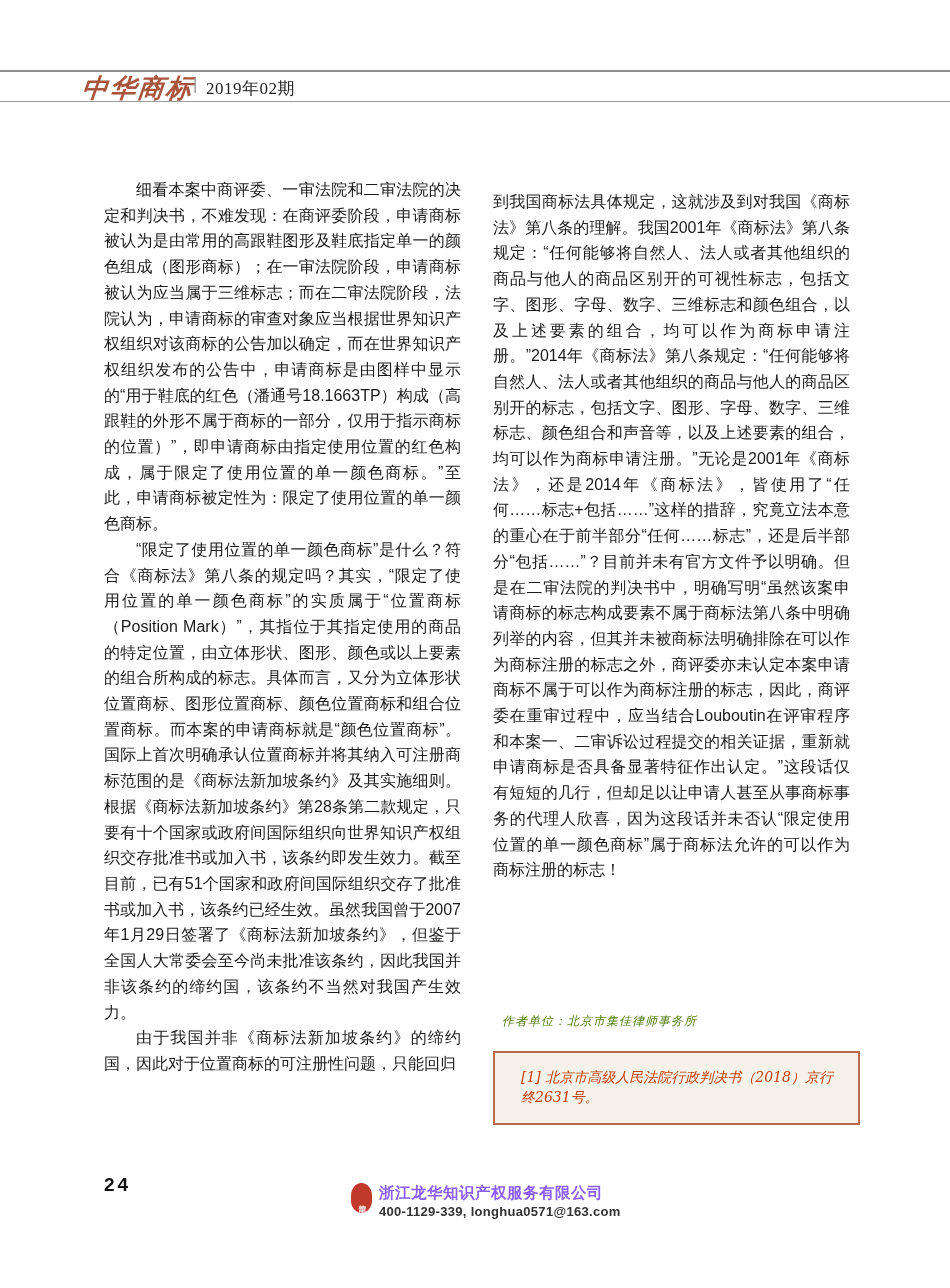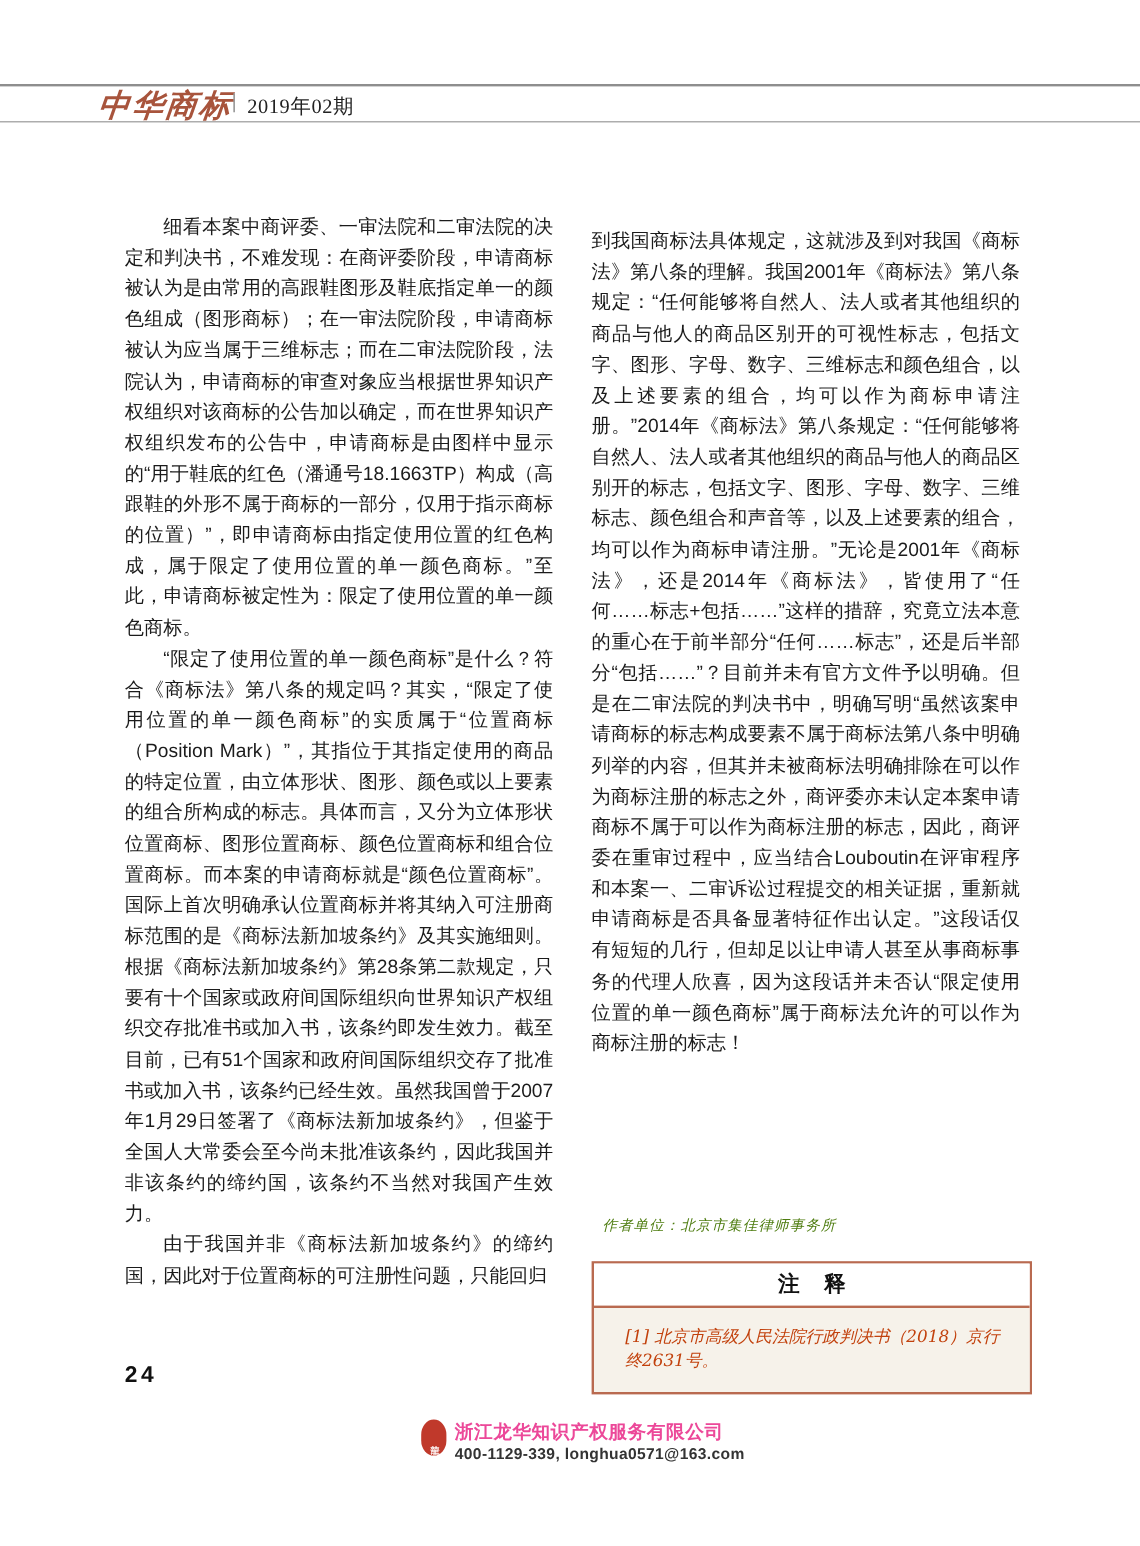--- a/index.html
+++ b/index.html
@@ -50,36 +50,36 @@
     padding:5px 0 6px 8px;font-family:"Liberation Serif", serif;font-weight:bold;
     font-size:18px;letter-spacing:8px;color:#111;
   }
   .notes-body{
     background:#f6f2ea;padding:14px 12px 16px 26px;
     font-family:"DejaVu Serif", serif;font-style:italic;
     font-size:14px;line-height:20px;color:#c2410c;
   }
   
   .page-num{
-    position:absolute;left:104px;top:1136px;font-weight:bold;font-size:19px;
+    position:absolute;left:104px;top:1174px;font-weight:bold;font-size:19px;
     letter-spacing:3px;color:#111;
   }
   .footer-seal{
     position:absolute;left:351px;top:1183px;width:21px;height:30px;
     background:#c0392b;border-radius:50%/42%;
     display:flex;align-items:center;justify-content:center;
   }
   .footer-seal span{
     writing-mode:vertical-rl;text-orientation:upright;
     font-family:"DejaVu Serif", serif;font-size:8px;line-height:10px;
     color:#ffffff;letter-spacing:0;
   }
   .footer-company{
     position:absolute;left:379px;top:1183px;font-weight:bold;font-size:15.5px;
-    color:#ec4899;letter-spacing:0.5px;white-space:nowrap;
+    color:#8b5cf6;letter-spacing:0.5px;white-space:nowrap;
   }
   .footer-contact{
     position:absolute;left:379px;top:1204px;font-weight:bold;font-size:13px;
     color:#333;letter-spacing:0.3px;white-space:nowrap;
   }
 </style>
 </head>
 <body>
 
 <div class="rule rule-top"></div>
@@ -94,21 +94,20 @@
   <p class="para ind">由于我国并非《商标法新加坡条约》的缔约国，因此对于位置商标的可注册性问题，只能回归</p>
 </div>
 
 <div class="col col-2">
   <p class="para">到我国商标法具体规定，这就涉及到对我国《商标法》第八条的理解。我国2001年《商标法》第八条规定：“任何能够将自然人、法人或者其他组织的商品与他人的商品区别开的可视性标志，包括文字、图形、字母、数字、三维标志和颜色组合，以及上述要素的组合，均可以作为商标申请注册。”2014年《商标法》第八条规定：“任何能够将自然人、法人或者其他组织的商品与他人的商品区别开的标志，包括文字、图形、字母、数字、三维标志、颜色组合和声音等，以及上述要素的组合，均可以作为商标申请注册。”无论是2001年《商标法》，还是2014年《商标法》，皆使用了“任何……标志+包括……”这样的措辞，究竟立法本意的重心在于前半部分“任何……标志”，还是后半部分“包括……”？目前并未有官方文件予以明确。但是在二审法院的判决书中，明确写明“虽然该案申请商标的标志构成要素不属于商标法第八条中明确列举的内容，但其并未被商标法明确排除在可以作为商标注册的标志之外，商评委亦未认定本案申请商标不属于可以作为商标注册的标志，因此，商评委在重审过程中，应当结合Louboutin在评审程序和本案一、二审诉讼过程提交的相关证据，重新就申请商标是否具备显著特征作出认定。”这段话仅有短短的几行，但却足以让申请人甚至从事商标事务的代理人欣喜，因为这段话并未否认“限定使用位置的单一颜色商标”属于商标法允许的可以作为商标注册的标志！</p>
 </div>
 
 <div class="author">作者单位：北京市集佳律师事务所</div>
 
 <div class="notes">
-  <div class="notes-header">注 释</div>
   <div class="notes-body">[1] 北京市高级人民法院行政判决书（2018）京行终2631号。</div>
 </div>
 
 <div class="page-num">24</div>
 <div class="footer-seal">
   <span>龍華</span>
 </div>
 <div class="footer-company">浙江龙华知识产权服务有限公司</div>
 <div class="footer-contact">400-1129-339, longhua0571@163.com</div>
 

